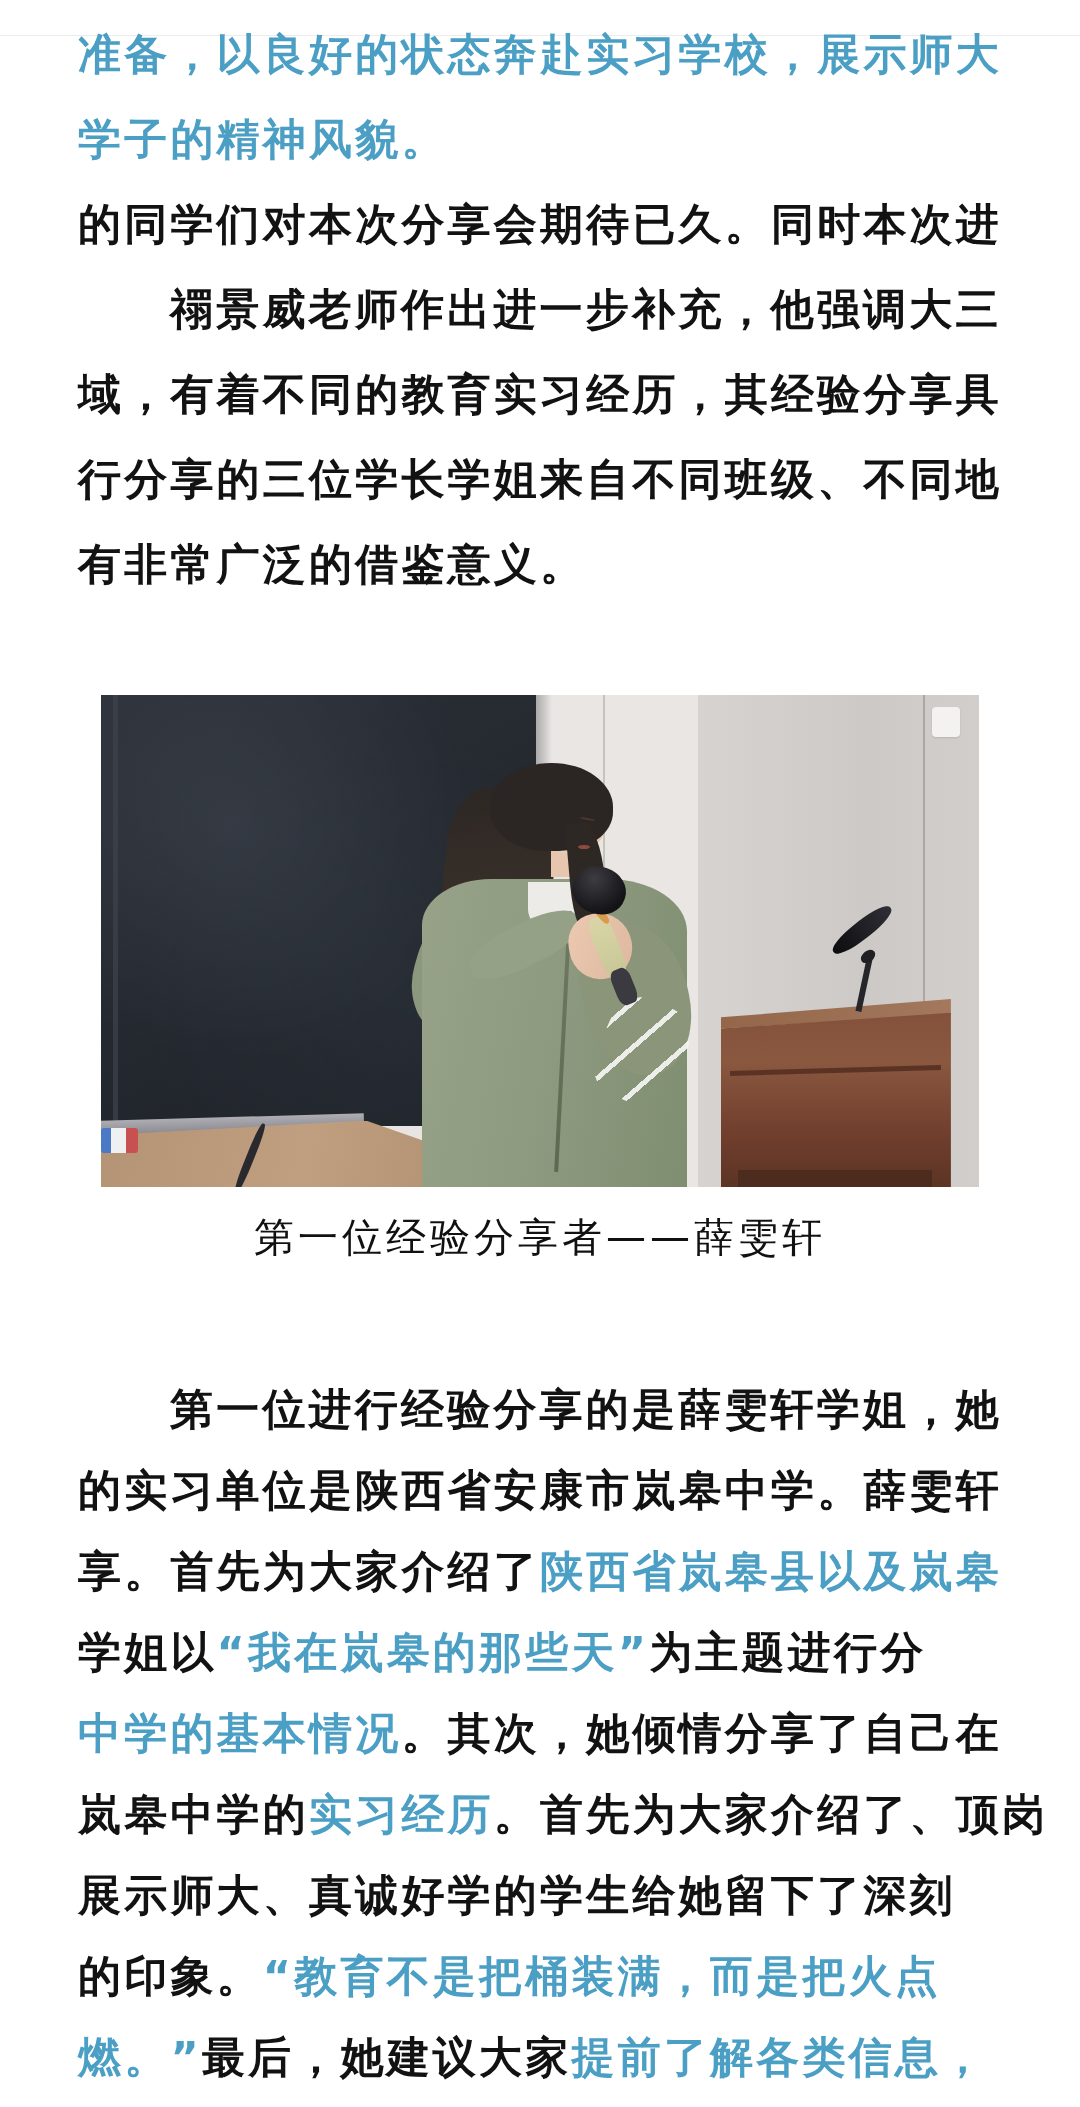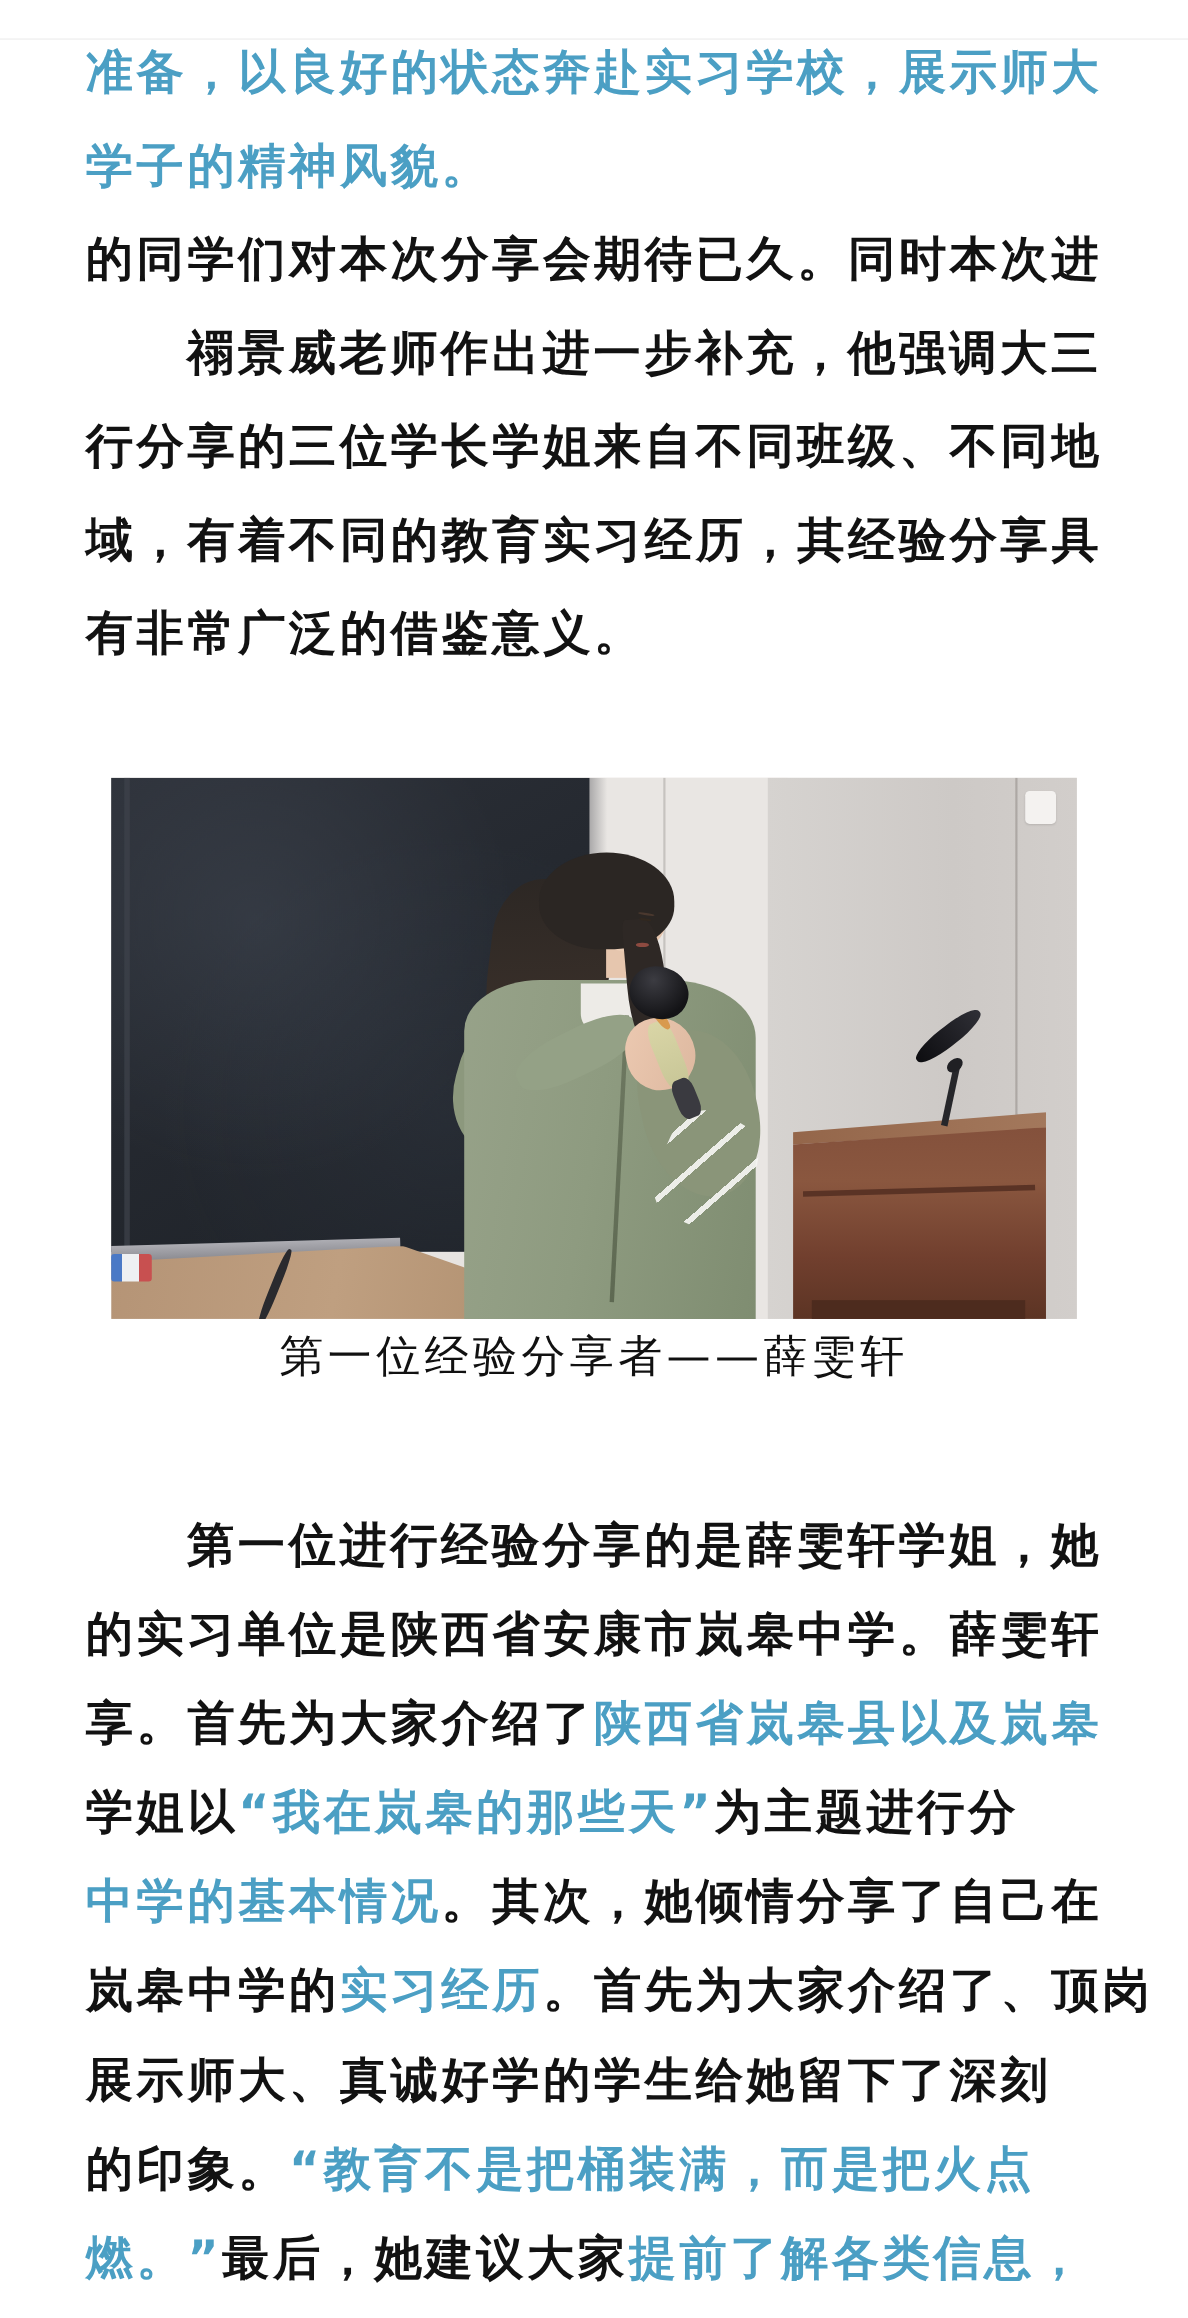--- a/index.html
+++ b/index.html
@@ -5,21 +5,21 @@
   :root { --accent:#4b9fc4; --text:#121212; }
   html,body { margin:0; padding:0; }
   body {
     width:1080px; height:2107px; background:#ffffff; overflow:hidden;
     position:relative; font-family:"DejaVu Sans", sans-serif;
   }
   .top-divider { position:absolute; top:35px; left:0; width:1080px; height:1px; background:#ececec; }
   .content { position:relative; padding:0 78px; }
   .para { font-weight:700; color:var(--text); }
   .line { white-space:nowrap; font-size:43px; letter-spacing:3.2px; }
-  .slot-before { padding-top:24px; }
+  .slot-before { padding-top:12px; }
   .slot-before .line { line-height:85px; height:85px; }
   .slot-after { padding-top:110px; }
   .slot-after .line { line-height:81px; height:81px; }
   .line.indent { padding-left:92px; }
   .accent { color:var(--accent); }
 
   
   .photo {
     width:878px; height:492px; margin:88px auto 0; position:relative;
     overflow:hidden; background:#e7e4e1;
@@ -79,40 +79,40 @@
     background:linear-gradient(180deg,#84513c 0%,#8a573f 28%,#713f2e 68%,#5c3424 100%);
     clip-path:polygon(0 9%,100% 0,100% 100%,0 100%); }
   .podium-line { left:71.6%; top:75.8%; width:24%; height:1%; background:#5a3325; transform:rotate(-1.6deg); }
   .podium-base { left:72.6%; top:96.5%; width:22%; height:3.5%; background:#4d2b1e; }
   .goose-stem { left:86.6%; top:53.5%; width:0.7%; height:11%; background:#26262a; transform:rotate(12deg); }
   .goose-joint { left:86.4%; top:52%; width:1.8%; height:2.2%; background:#202024; border-radius:50%; transform:rotate(-38deg); }
   .goose-head { left:82.6%; top:46%; width:8.2%; height:3.6%; background:linear-gradient(90deg,#0d0d10,#2f2f36); border-radius:46%; transform:rotate(-38deg); }
 
   .caption {
     text-align:center; font-size:40px; letter-spacing:4px; color:#111;
-    margin-top:12px; line-height:44px; font-weight:400;
+    margin-top:28px; line-height:44px; font-weight:400;
   }
 </style>
 </head>
 <body>
 
 <div class="top-divider"></div>
 
 <div class="content">
 
   <div class="slot-before">
       <div class="para">
         <div class="line"><span class="accent">准备，以良好的状态奔赴实习学校，展示师大</span></div>
         <div class="line"><span class="accent">学子的精神风貌。</span></div>
       </div>
       <div class="para">
         <div class="line"><span>的同学们对本次分享会期待已久。同时本次进</span></div>
         <div class="line indent"><span>禤景威老师作出进一步补充，他强调大三</span></div>
+        <div class="line"><span>域，有着不同的教育实习经历，其经验分享具</span></div>
         <div class="line"><span>行分享的三位学长学姐来自不同班级、不同地</span></div>
-        <div class="line"><span>域，有着不同的教育实习经历，其经验分享具</span></div>
         <div class="line"><span>有非常广泛的借鉴意义。</span></div>
       </div>
     </div>
 
   <div class="photo">
     <div class="wall-light"></div>
     <div class="wall-col"></div>
     <div class="seam1"></div>
     <div class="seam2"></div>
     <div class="switchbox"></div>

